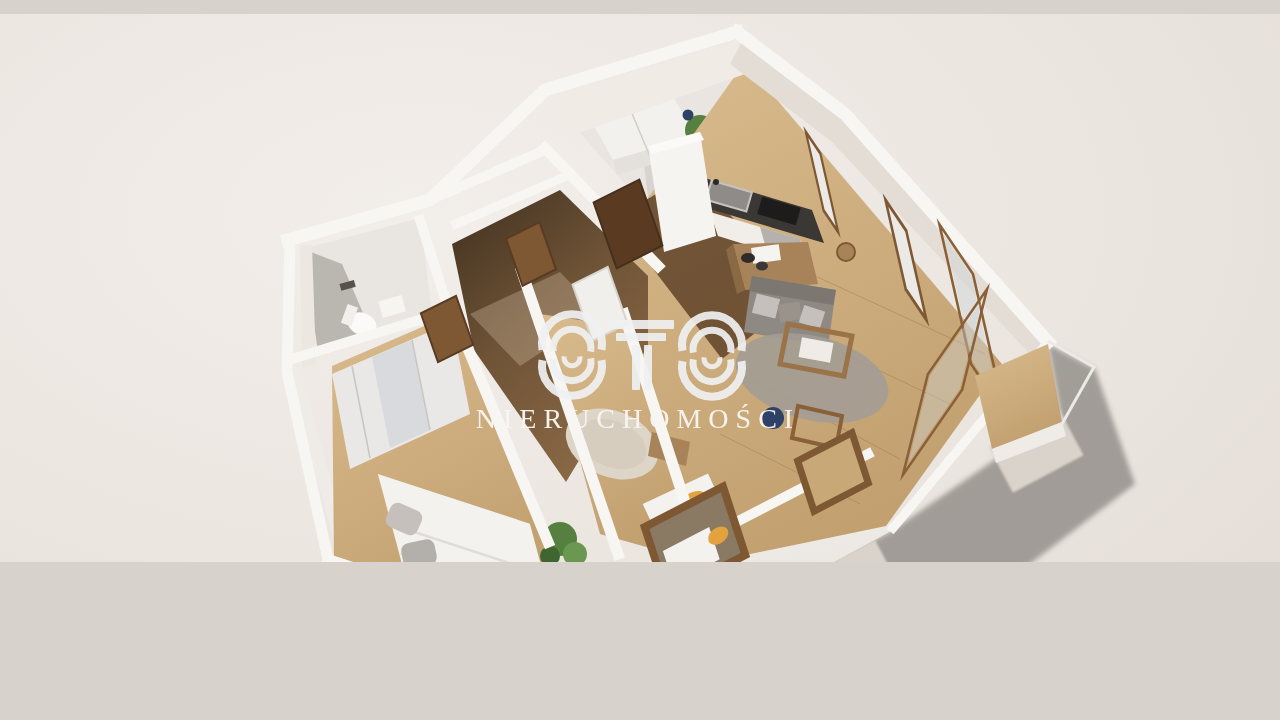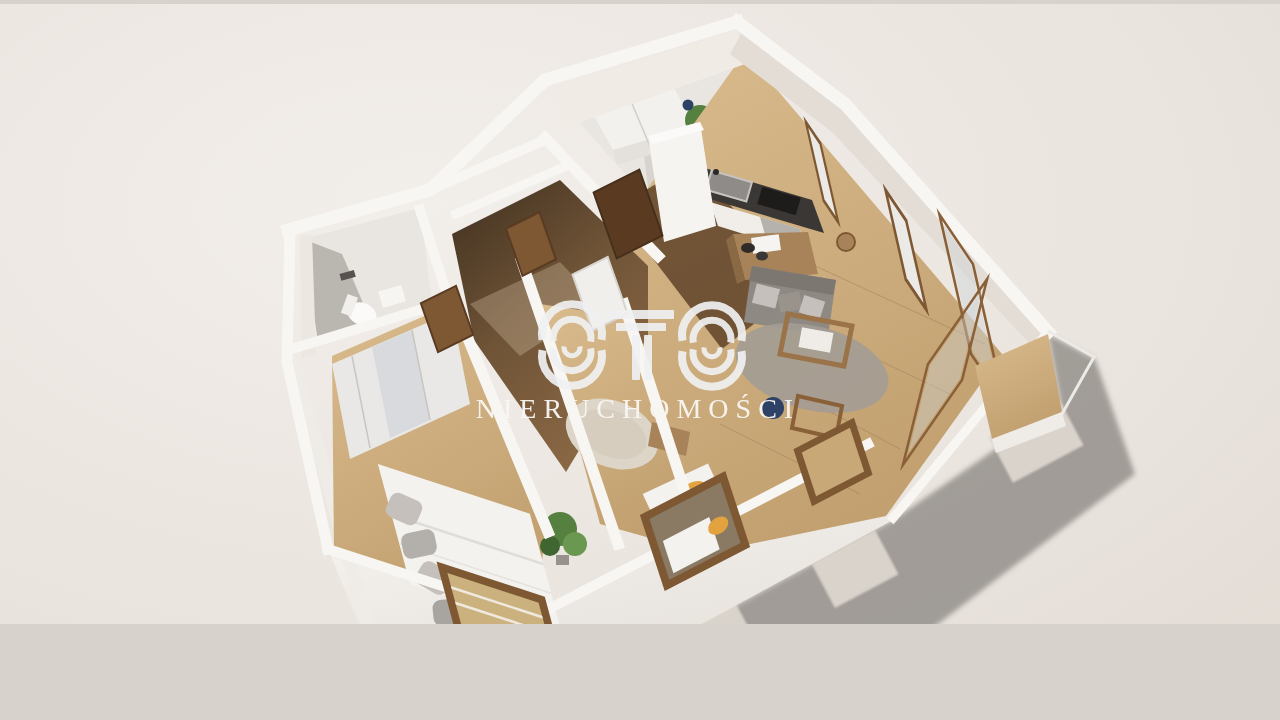--- a/index.html
+++ b/index.html
@@ -1,16 +1,16 @@
 <!DOCTYPE html>
 <html><head>
 <meta charset="utf-8">
 <style>
   html,body{margin:0;padding:0;background:#d8d2cc;}
-  .stage{width:1280px;height:620px;position:relative;overflow:hidden;margin:4px auto;
+  .stage{width:1280px;height:548px;position:relative;overflow:hidden;margin:14px auto;
          font-family:"Liberation Sans",sans-serif;}
   svg{display:block}
   .wm-text{font-family:"Liberation Serif",serif;font-size:28px;letter-spacing:7px;
            fill:#f8f6f3;opacity:.97;}
 </style>
 </head>
 <body>
 
 <div class="stage">
 <svg viewBox="0 0 1280 720" width="1280" height="720">

